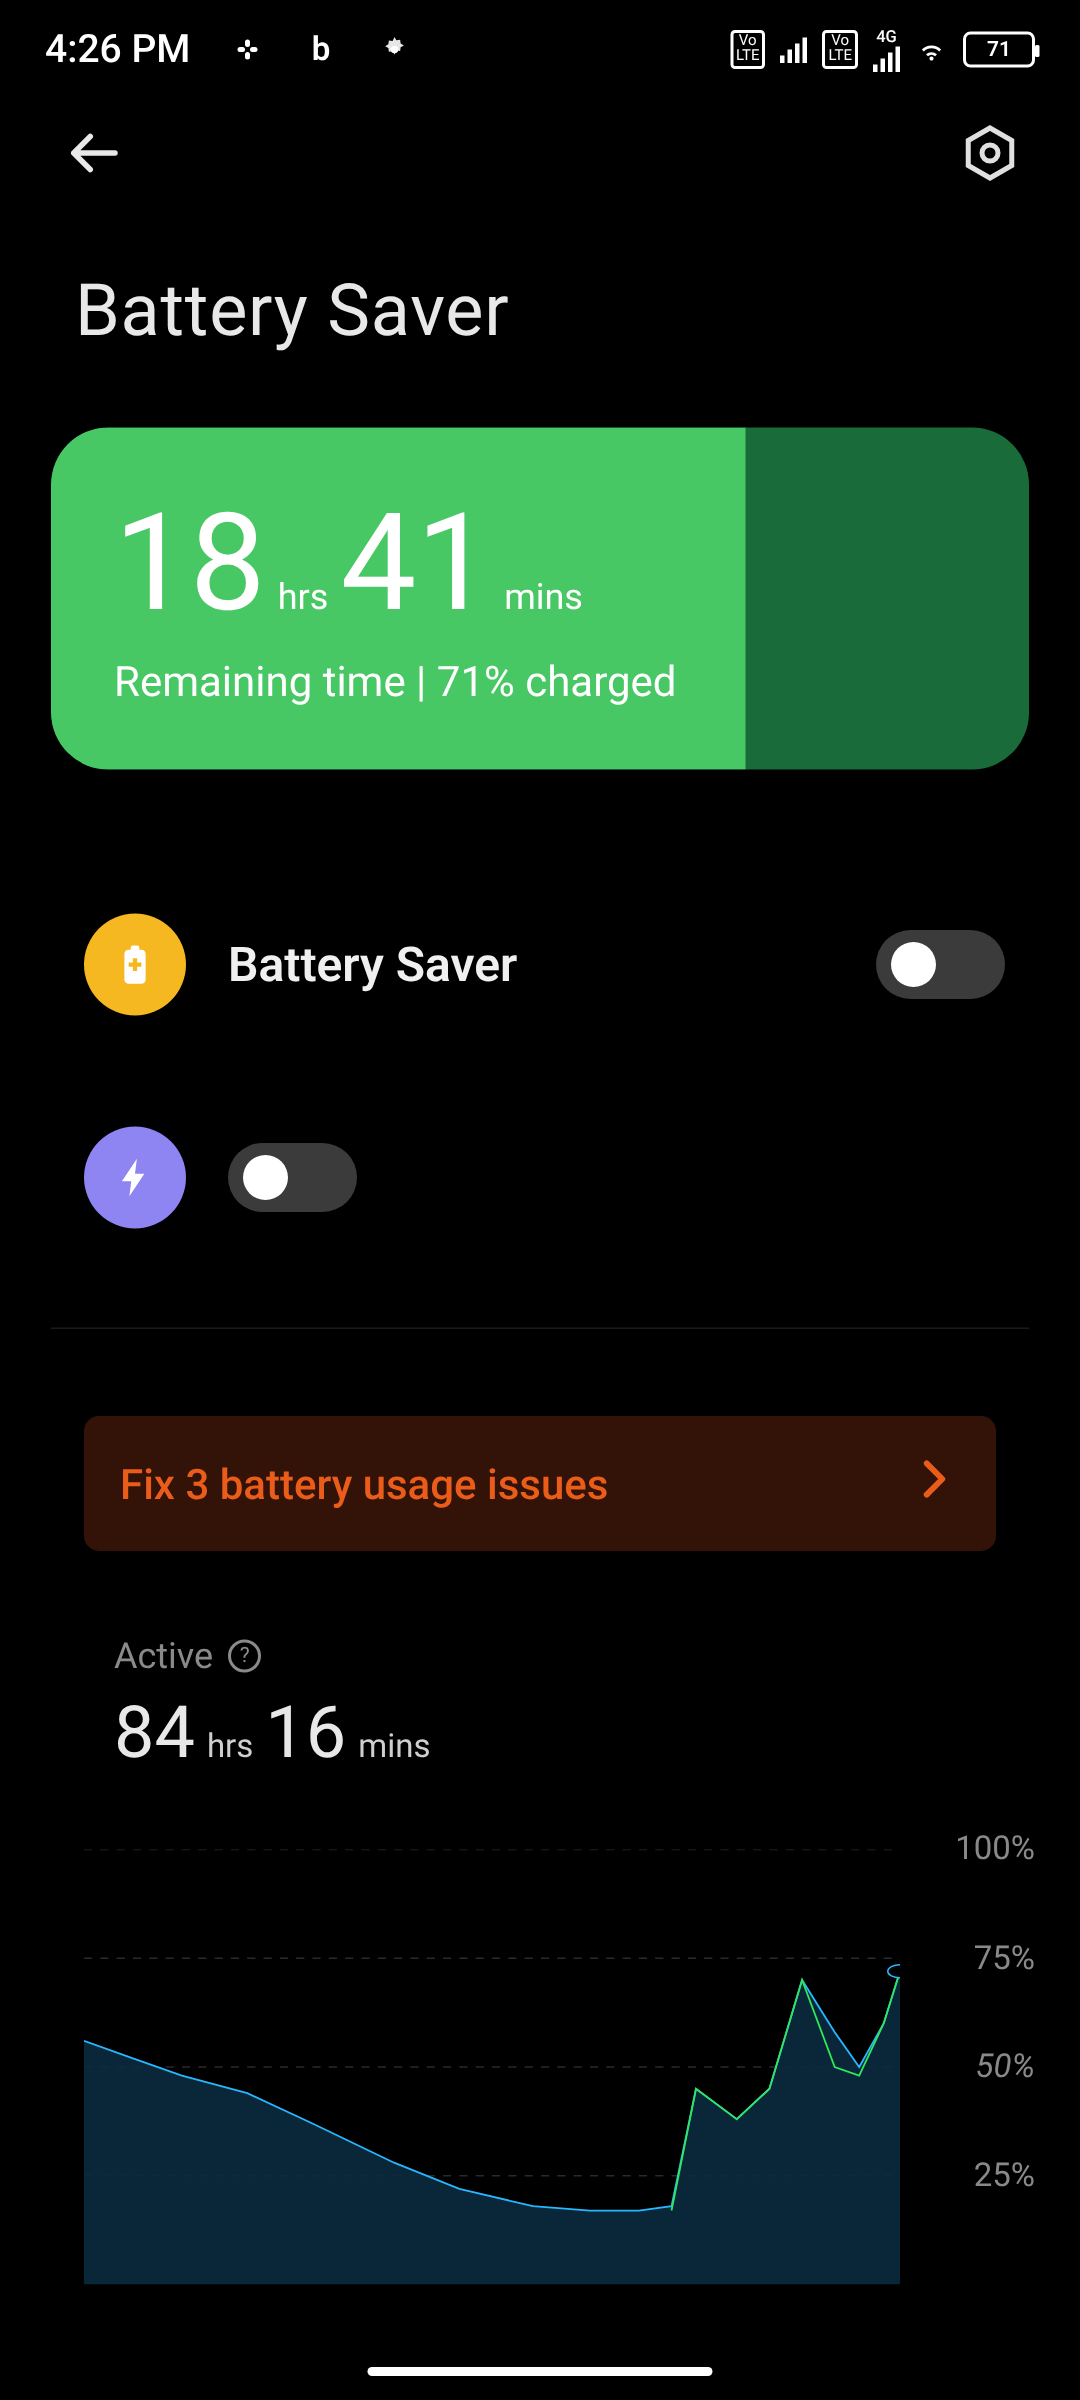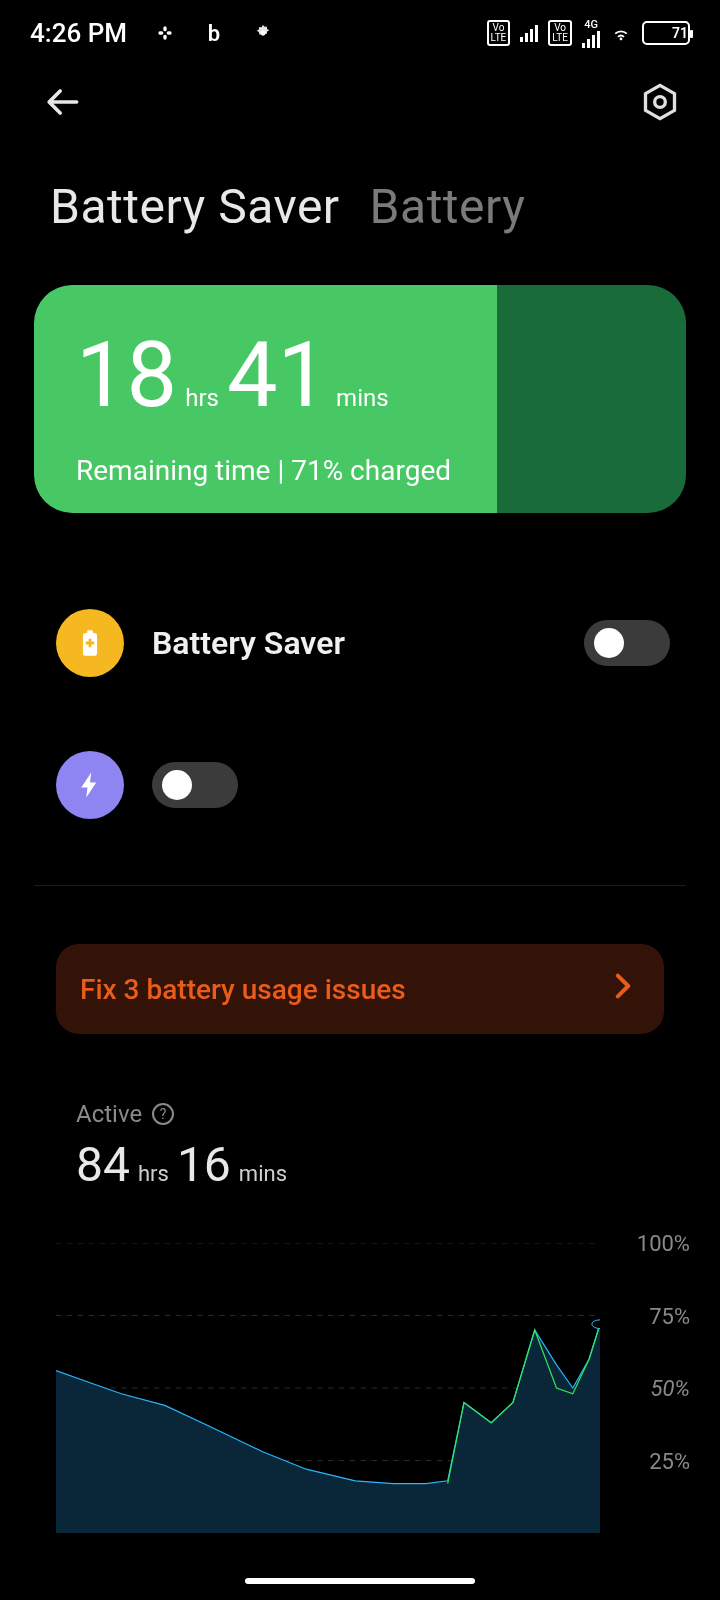--- a/index.html
+++ b/index.html
@@ -9,59 +9,59 @@
   
   .status-bar { display: flex; justify-content: space-between; align-items: center; padding: 18px 30px 10px 30px; font-size: 26px; font-weight: 500; }
   .status-left { display: flex; align-items: center; gap: 27px; }
   .status-right { display: flex; align-items: center; gap: 10px; }
   .mini-icon { width: 22px; height: 22px; display: inline-flex; align-items: center; justify-content: center; }
   .lte-badge { font-size: 10px; font-weight:400; border:2px solid #fff; border-radius:3px; padding:1px 2px; line-height:1; display:flex; flex-direction:column; align-items:center;}
   .bars { display:inline-flex; align-items:flex-end; gap:2px; height:18px;}
   .bars span{ width:3px; background:#fff; }
   .bars span:nth-child(1){height:5px;} .bars span:nth-child(2){height:9px;} .bars span:nth-child(3){height:13px;} .bars span:nth-child(4){height:17px;}
   .net-label{font-size:11px;line-height:1;}
-  .batt { border:2px solid #fff; border-radius:5px; width:48px; height:24px; position:relative; display:flex; align-items:center; justify-content:flex-end; font-size:14px; font-weight:600;}
+  .batt { border:2px solid #fff; border-radius:5px; width:48px; height:24px; position:relative; display:flex; align-items:center; justify-content:center; font-size:14px; font-weight:600;}
   .batt::after{content:"";position:absolute;right:-5px;top:7px;width:3px;height:8px;background:#fff;border-radius:1px;}
 
   
   .top-bar { display:flex; justify-content:space-between; align-items:center; padding: 22px 40px 10px 40px; }
   .back-arrow svg { width:44px; height:44px; }
   .gear-hex svg { width:40px; height:40px; }
 
   
   .tabs { display:flex; gap:30px; padding: 40px 50px 40px 50px; }
   .tab { font-size: 48px; font-weight:400; color:#7a7a7a; letter-spacing:0.5px;}
   .tab.active { color:#e8e8e8; }
 
   
   .battery-card { margin: 10px 34px 0 34px; height: 228px; border-radius: 38px; position:relative; overflow:hidden; background:#1a6b3a; }
   .battery-card .fill { position:absolute; left:0; top:0; bottom:0; background:#48c864; border-radius:38px 0 0 38px; }
   .battery-card .content { position:relative; padding: 30px 42px 0 42px; color:#fff; }
   .time-row { display:flex; align-items:baseline; gap:8px;margin-top:16px; }
   .big-num { font-size: 90px; font-weight:400; line-height:1; }
   .unit { font-size: 24px; font-weight:400; padding-bottom:10px; }
-  .sub-row { font-size:28px; margin-top:32px; font-weight:400; }
+  .sub-row { font-size:28px; margin-top:16px; font-weight:400; }
 
   
   .options { margin-top: 78px; }
   .option-row { display:flex; align-items:center; padding: 18px 50px 18px 56px; gap:28px; }
   .opt-icon { width:68px; height:68px; border-radius:50%; display:flex; align-items:center; justify-content:center; flex-shrink:0;}
   .opt-icon.yellow { background:#f5b820; }
   .opt-icon.purple { background:#8e84f2; }
   .opt-text { flex:1; }
   .opt-title { font-size:32px; font-weight:600; color:#f0f0f0; }
   .opt-sub { font-size:27px; color:#868686; margin-top:6px; }
   .toggle { width:86px; height:46px; background:#3b3b3b; border-radius:23px; position:relative; flex-shrink:0;}
   .toggle .knob { width:30px; height:30px; background:#fff; border-radius:50%; position:absolute; top:8px; left:10px; }
   .options-gap { height: 38px; }
 
   .divider { height:1px; background:#1a1a1a; margin: 48px 34px 0 34px; }
 
   
-  .fix-card { margin: 58px 56px 10px 56px; height:90px; background:#331308; border-radius:23px; display:flex; align-items:center; justify-content:space-between; padding: 0 32px 0 24px; }
+  .fix-card { margin: 58px 56px 0 56px; height:90px; background:#331308; border-radius:10px; display:flex; align-items:center; justify-content:space-between; padding: 0 32px 0 24px; }
   .fix-text { color:#ea5c1a; font-size:28px; font-weight:500; }
   .chev { color:#ea5c1a; font-size:28px; font-weight:700; }
 
   
   .active-sec { padding: 56px 56px 0 76px; }
   .active-label { color:#8a8a8a; font-size:24px; display:flex; align-items:center; gap:10px;}
   .q-circle { width:22px; height:22px; border:2px solid #8a8a8a; border-radius:50%; display:flex; align-items:center; justify-content:center; font-size:14px; color:#8a8a8a;}
   .active-time { display:flex; align-items:baseline; gap:8px; margin-top:8px;}
   .act-num { font-size:48px; font-weight:400; color:#e8e8e8;}
   .act-unit { font-size:22px; color:#cfcfcf; }
@@ -143,21 +143,20 @@
   <div class="gear-hex">
     <svg viewBox="0 0 24 24">
         <path d="M12 2l8.7 5v10L12 22l-8.7-5V7z" stroke="#e0e0e0" stroke-width="2" fill="none"></path>
         <circle cx="12" cy="12" r="3.2" stroke="#e0e0e0" stroke-width="2" fill="none"></circle>
       </svg>
   </div>
 </div>
 
 <div class="tabs">
   <div class="tab active">Battery Saver</div>
-  <div class="tab">Battery</div>
 </div>
 
 <div class="battery-card">
   <div class="fill" id="card-fill" style="width: 71%;"></div>
   <div class="content">
     <div class="time-row">
       <span class="big-num">18</span>
       <span class="unit">hrs</span>
       <span class="big-num">41</span>
       <span class="unit">mins</span>

